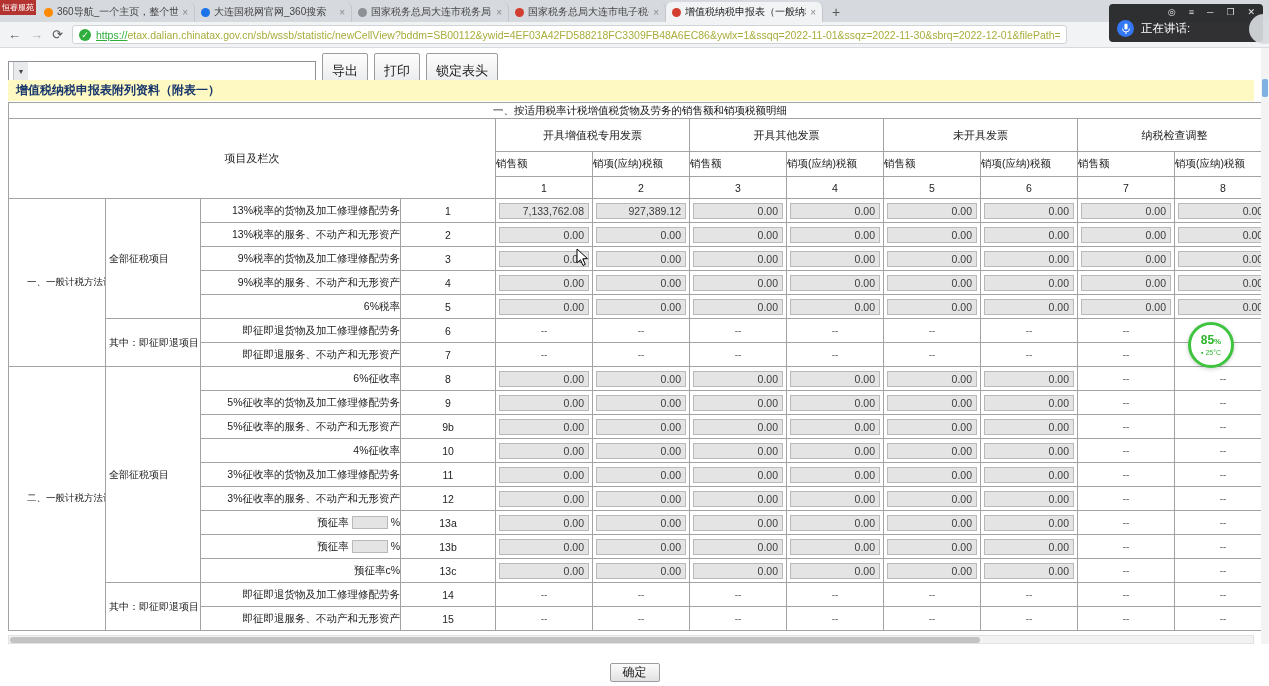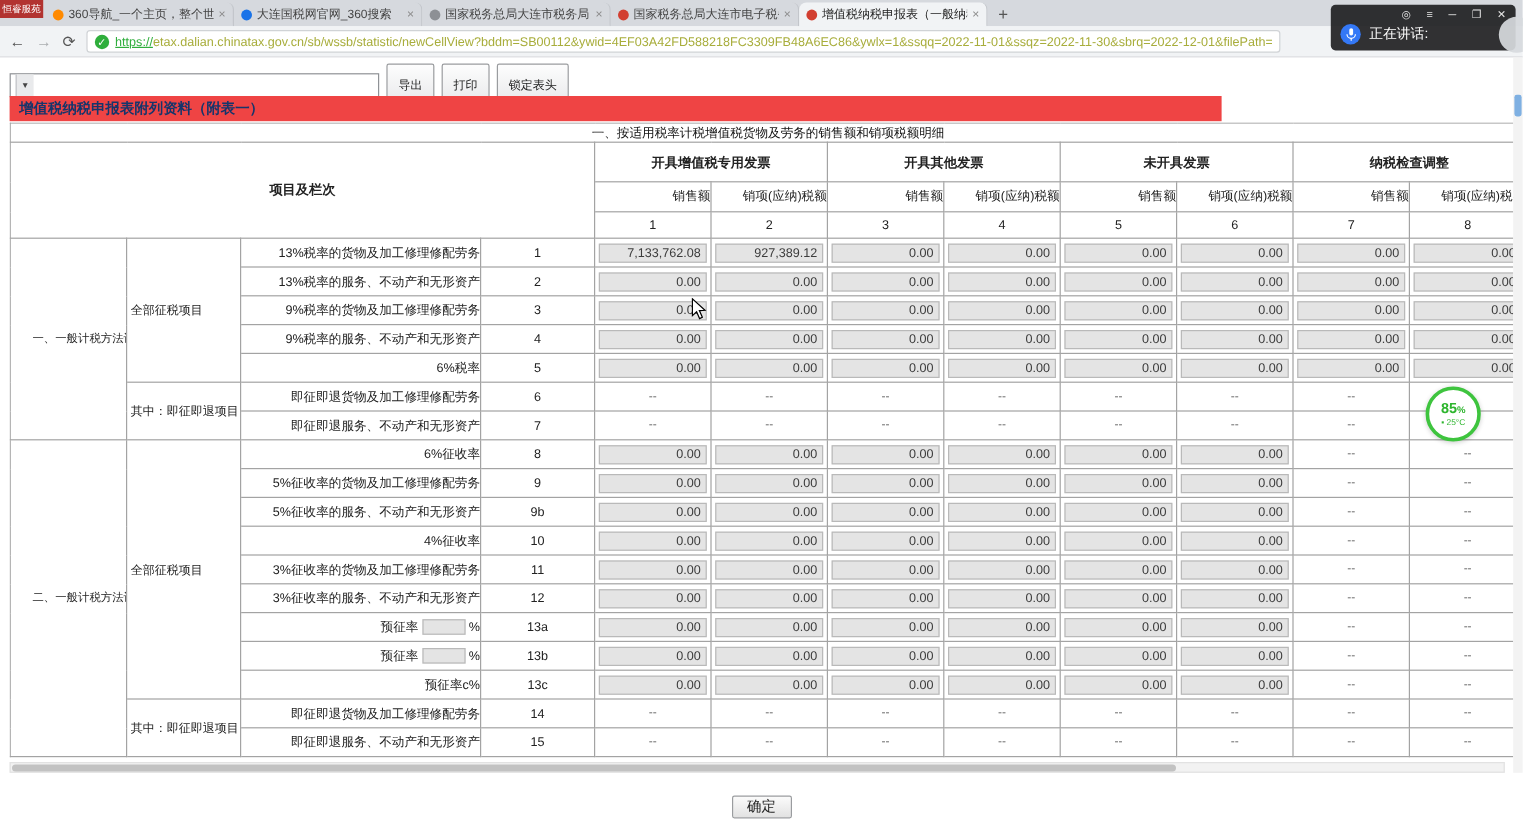--- a/index.html
+++ b/index.html
@@ -32,32 +32,32 @@
   #mic-circle{width:17px;height:17px;border-radius:50%;background:#3478f6;display:flex;align-items:center;justify-content:center;flex:none;}
   #speak-label{color:#fff;font-size:11.5px;white-space:nowrap;}
   #overlay-orb{position:absolute;top:14px;right:-10px;width:30px;height:30px;border-radius:50%;background:#d7dadd;opacity:.92;z-index:61;}
 
   
   #content{position:absolute;top:48px;left:0;width:1269px;height:638px;background:#fff;}
   #ctrl-row{position:absolute;top:5px;left:8px;display:flex;gap:6px;align-items:center;}
   #report-select{width:308px;height:20px;border:1px solid #8f9296;background:#fff;font-size:10px;display:flex;align-items:center;padding-left:4px;color:#222;}
   #report-select .sel-text{flex:1;white-space:nowrap;overflow:hidden;}
   #report-select .sel-arrow{width:15px;height:18px;background:#e9eaec;border-left:1px solid #c2c4c7;font-size:7px;display:flex;align-items:center;justify-content:center;color:#444;flex:none;}
-  .btn{height:36px;padding:0 9px;font-size:10px;color:#222;border:1px solid #9a9c9f;border-radius:2px;background:linear-gradient(#fdfdfd,#e7e8ea);display:flex;align-items:center;text-align:center;}
-
-  #title-band{position:absolute;top:32px;left:8px;width:1010px;height:21px;background:#ef4444;display:flex;align-items:center;padding-left:8px;}
+  .btn{height:36px;padding:0 9px;font-size:13px;color:#222;border:1px solid #9a9c9f;border-radius:2px;background:linear-gradient(#fdfdfd,#e7e8ea);display:flex;align-items:center;text-align:center;}
+
+  #title-band{position:absolute;top:32px;left:8px;width:1246px;height:21px;background:#fef9c3;display:flex;align-items:center;padding-left:8px;}
   #title-band span{font-size:12px;font-weight:bold;color:#16356b;}
 
   #table-wrap{position:absolute;top:54px;left:8px;width:1253px;height:531px;overflow:hidden;}
   table{border-collapse:collapse;table-layout:fixed;width:1263px;}
   td{border:1px solid #a3a3a3;color:#222;vertical-align:middle;}
   tr.note-row td{height:16px;text-align:center;font-size:10.5px;color:#111;}
   td.corner{text-align:center;font-size:12px;}
-  tr.gh-row td{height:33px;text-align:center;font-size:11px;font-weight:bold;}
-  tr.sc-row td{height:25px;text-align:right;font-size:10.5px;}
+  tr.gh-row td{height:33px;text-align:center;font-size:11px;}
+  tr.sc-row td{height:25px;text-align:left;font-size:10.5px;}
   tr.cn-row td{height:22px;text-align:center;font-size:10.5px;}
   tbody tr{height:24px;}
   td.grp{font-size:9.5px;padding-left:18px;white-space:nowrap;overflow:hidden;}
   td.sec{font-size:10px;padding-left:3px;}
   td.item{font-size:10.5px;padding-left:13px;text-align:right;white-space:nowrap;overflow:hidden;}
   td.num{text-align:center;font-size:10.5px;}
   td.c{padding:0 3px;}
   td.c.dash{text-align:center;color:#666;font-size:10px;}
   .box{height:16px;background:#e4e4e4;border:1px solid #b9b9b9;font-size:10.5px;color:#3c3c3c;text-align:right;line-height:15px;padding-right:4px;}
   .inline-box{display:inline-block;width:36px;height:13px;background:#e4e4e4;border:1px solid #b9b9b9;vertical-align:middle;margin:0 3px;}

